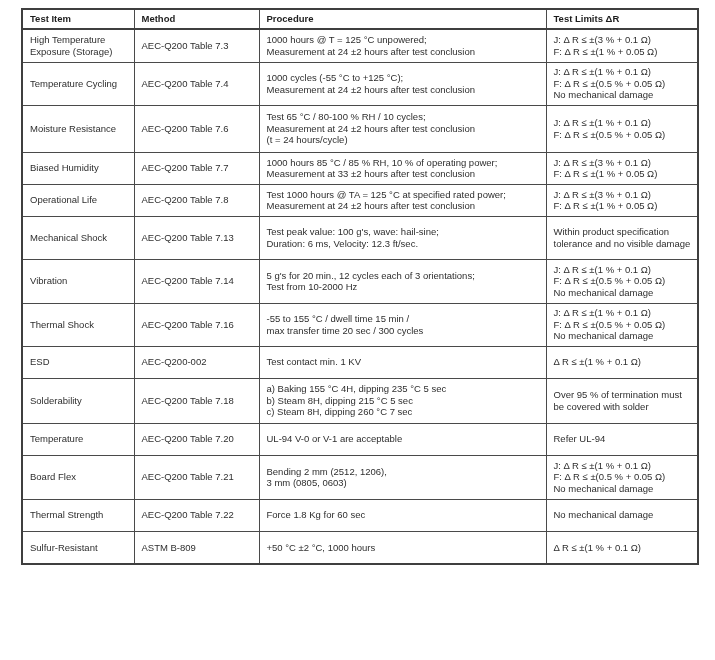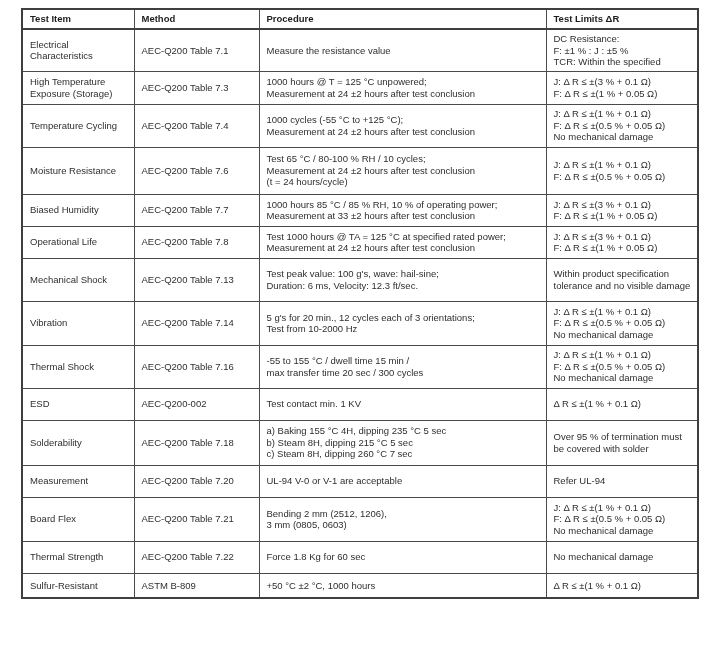--- a/index.html
+++ b/index.html
@@ -52,29 +52,20 @@
   </colgroup>
   <thead>
     <tr>
       <th>Test Item</th>
       <th>Method</th>
       <th>Procedure</th>
       <th>Test Limits ΔR</th>
     </tr>
   </thead>
   <tbody>
-    <tr style="height:39px">
-      <td>Electrical
-Characteristics</td>
-      <td>AEC-Q200 Table 7.1</td>
-      <td>Measure the resistance value</td>
-      <td>DC Resistance:
-F: ±1 % : J : ±5 %
-TCR: Within the specified</td>
-    </tr>
     <tr style="height:33px">
       <td>High Temperature
 Exposure (Storage)</td>
       <td>AEC-Q200 Table 7.3</td>
       <td>1000 hours @ T = 125 °C unpowered;
 Measurement at 24 ±2 hours after test conclusion</td>
       <td>J: Δ R ≤ ±(3 % + 0.1 Ω)
 F: Δ R ≤ ±(1 % + 0.05 Ω)</td>
     </tr>
     <tr style="height:43px">
@@ -144,40 +135,40 @@
     </tr>
     <tr style="height:45px">
       <td>Solderability</td>
       <td>AEC-Q200 Table 7.18</td>
       <td>a) Baking 155 °C 4H, dipping 235 °C 5 sec
 b) Steam 8H, dipping 215 °C 5 sec
 c) Steam 8H, dipping 260 °C 7 sec</td>
       <td>Over 95 % of termination must be covered with solder</td>
     </tr>
     <tr style="height:32px">
-      <td>Measurement</td>
+      <td>Temperature</td>
       <td>AEC-Q200 Table 7.20</td>
       <td>UL-94 V-0 or V-1 are acceptable</td>
       <td>Refer UL-94</td>
     </tr>
     <tr style="height:44px">
       <td>Board Flex</td>
       <td>AEC-Q200 Table 7.21</td>
       <td>Bending 2 mm (2512, 1206),
 3 mm (0805, 0603)</td>
       <td>J: Δ R ≤ ±(1 % + 0.1 Ω)
 F: Δ R ≤ ±(0.5 % + 0.05 Ω)
 No mechanical damage</td>
     </tr>
     <tr style="height:32px">
       <td>Thermal Strength</td>
       <td>AEC-Q200 Table 7.22</td>
       <td>Force 1.8 Kg for 60 sec</td>
       <td>No mechanical damage</td>
     </tr>
-    <tr style="height:25px">
+    <tr style="height:33px">
       <td>Sulfur-Resistant</td>
       <td>ASTM B-809</td>
       <td>+50 °C ±2 °C, 1000 hours</td>
       <td>Δ R ≤ ±(1 % + 0.1 Ω)</td>
     </tr>
   </tbody>
 </table>
 
 </body></html>

